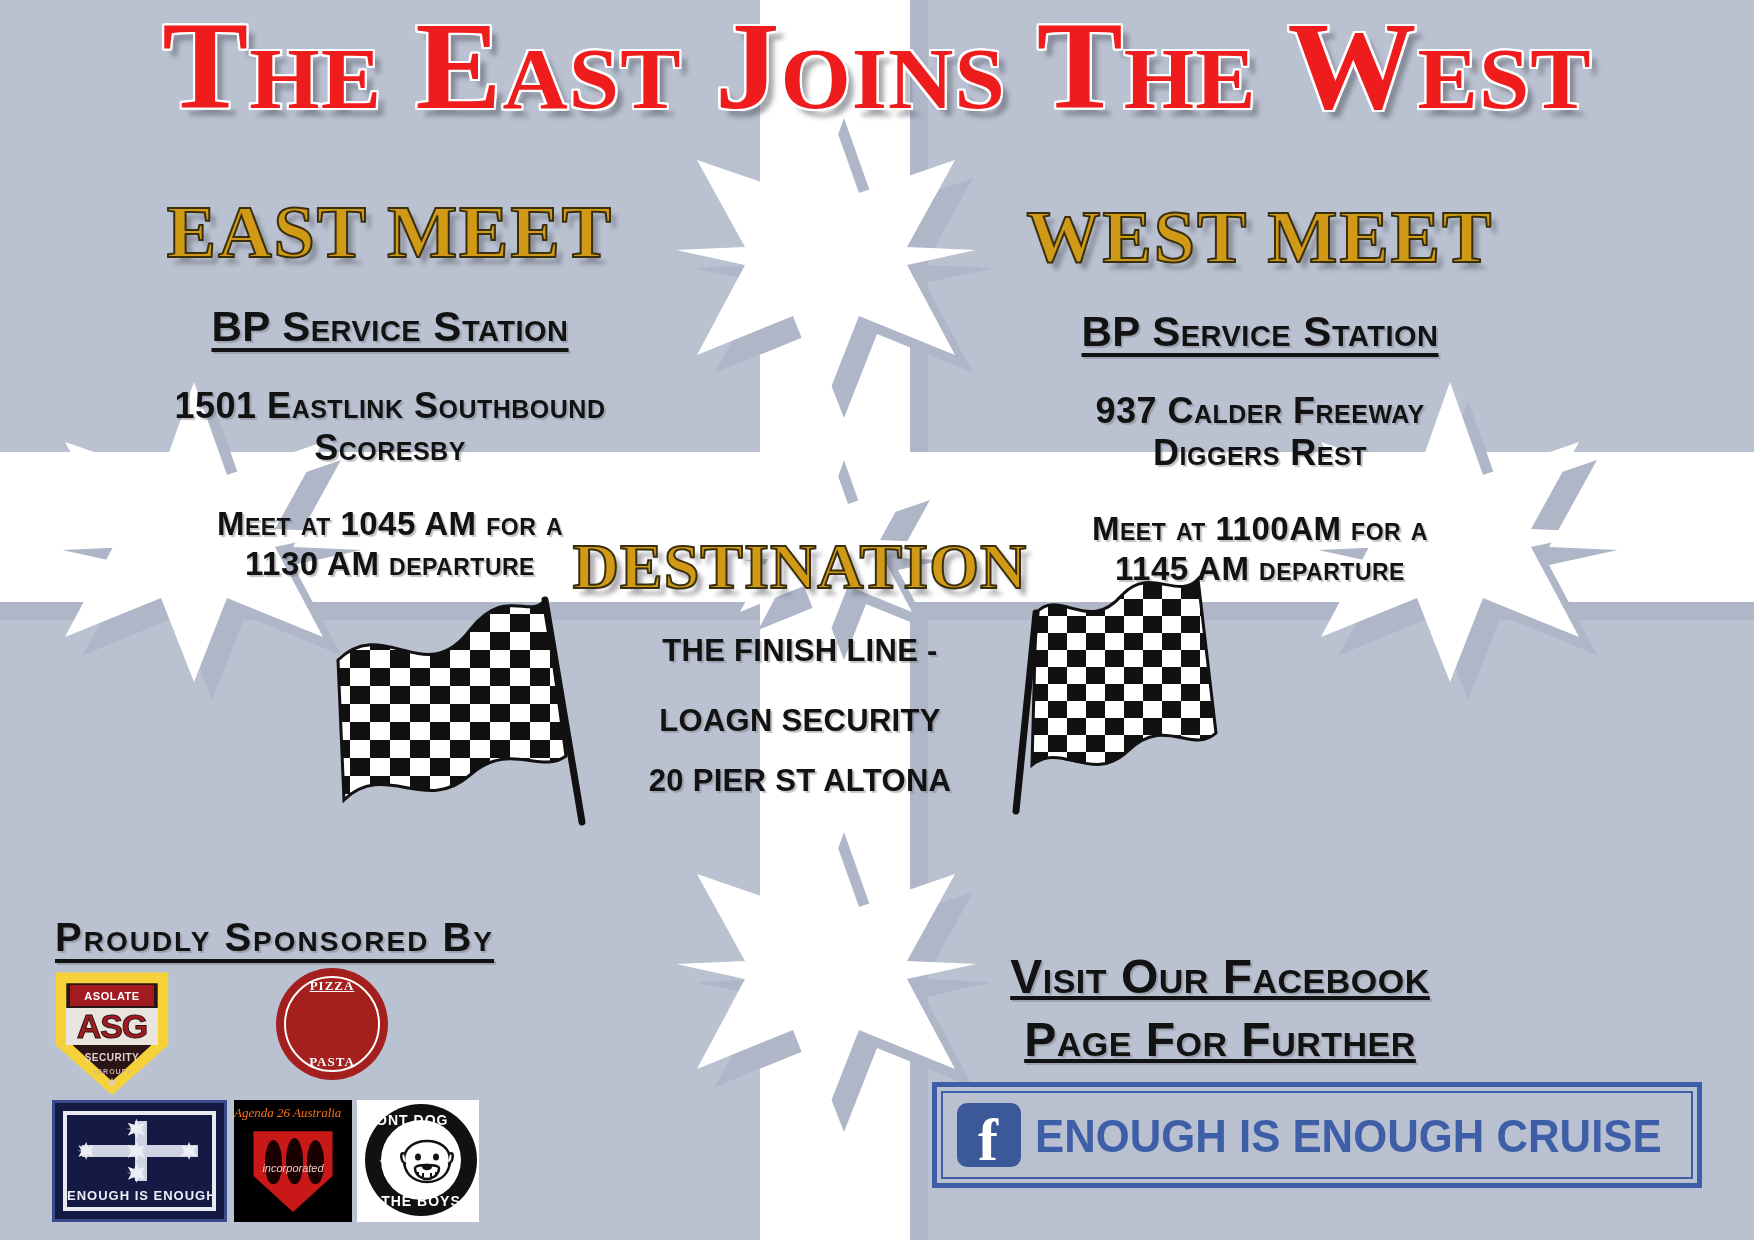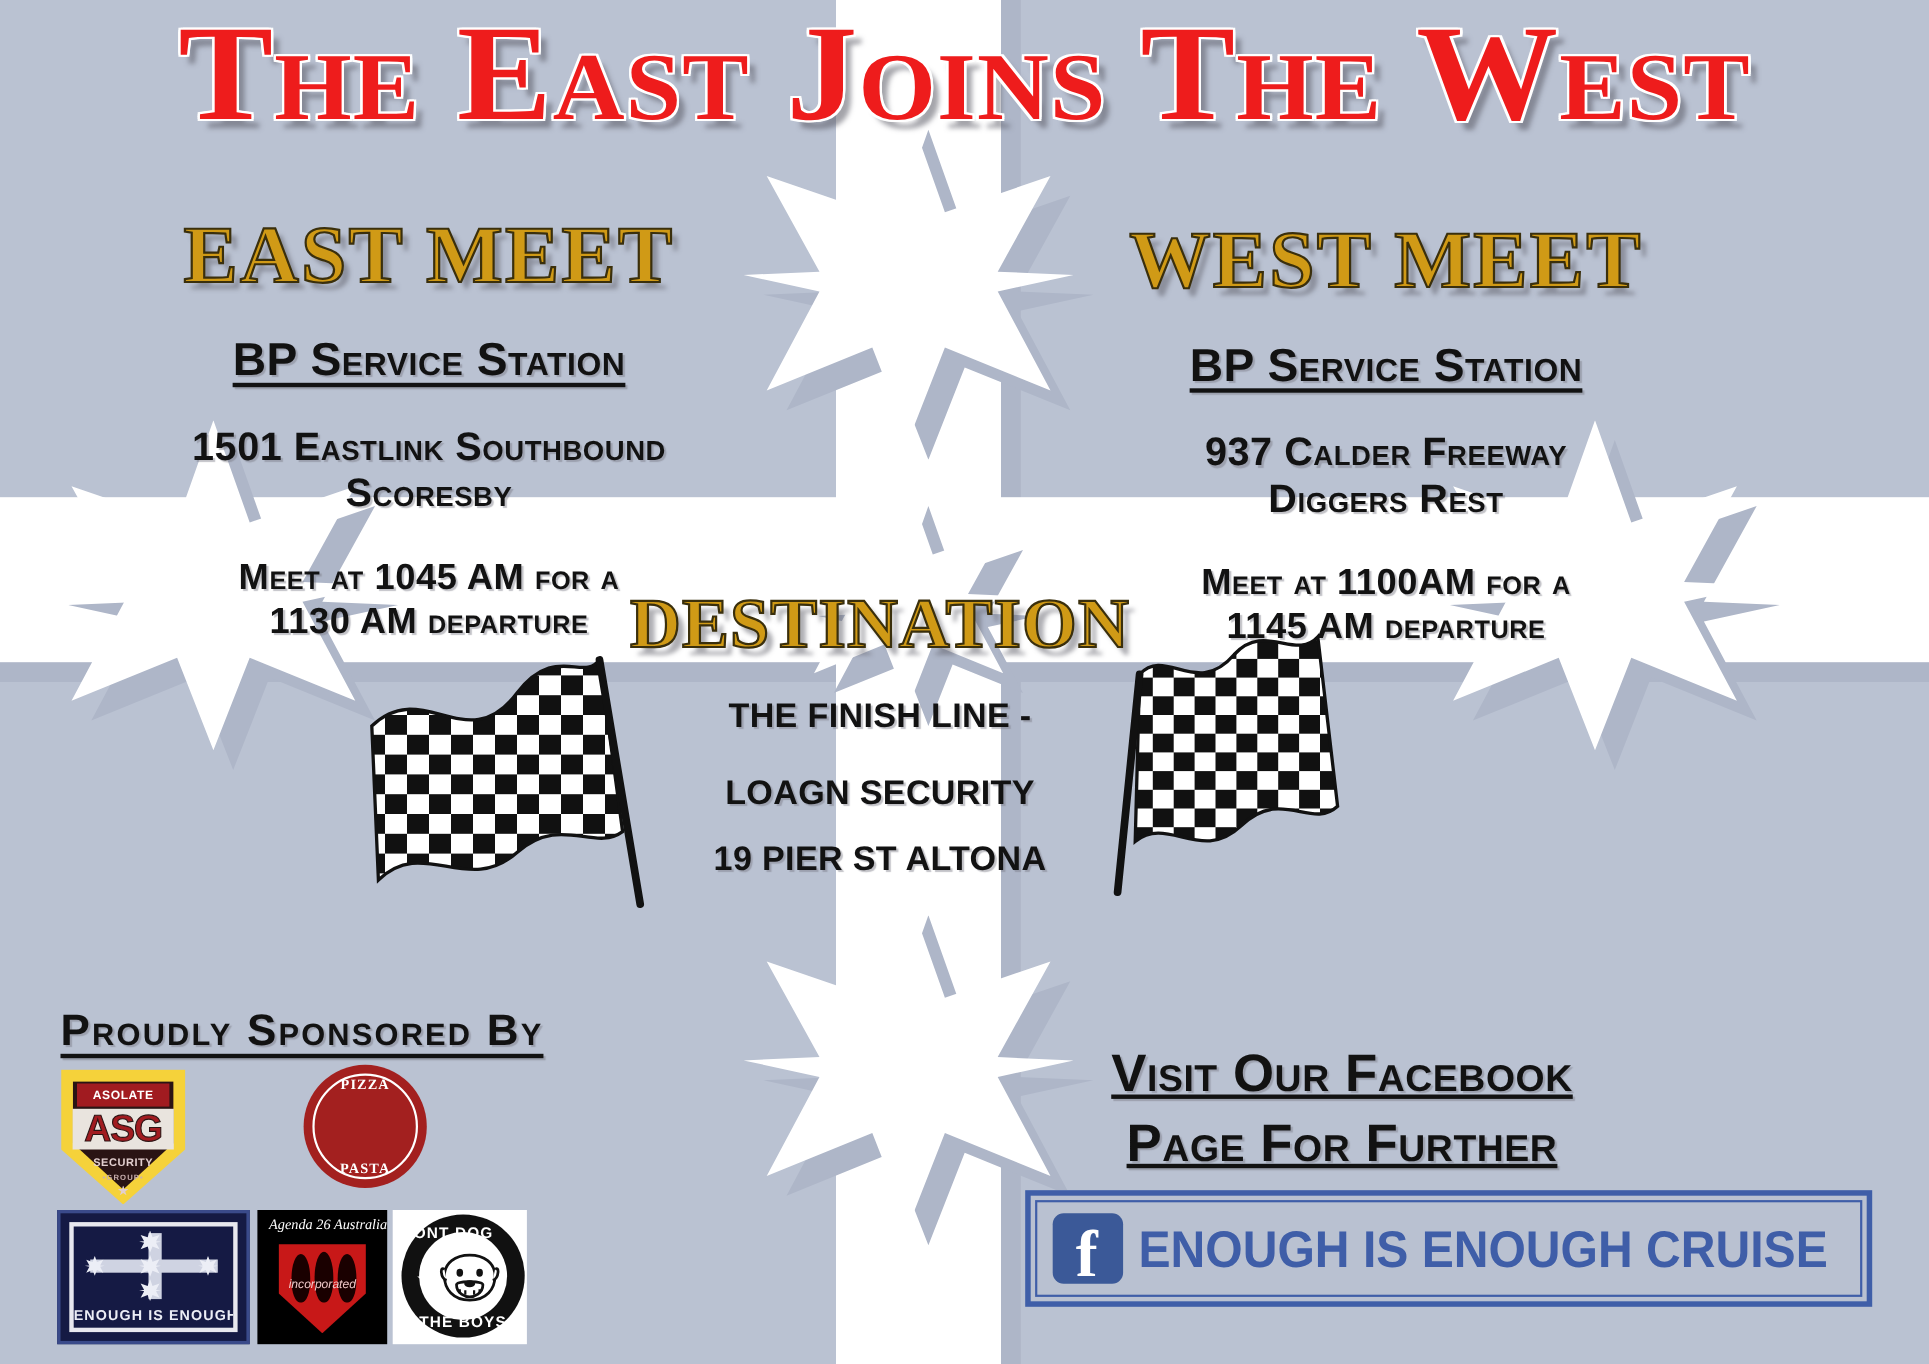--- a/index.html
+++ b/index.html
@@ -128,21 +128,21 @@
   .eu-in{position:absolute;inset:8px;border:4px solid #e8e8ef;background:#151a44;overflow:hidden;}
   .eu-cv{position:absolute;left:47%;top:6%;width:12px;height:66%;background:#cfd3e2;}
   .eu-ch{position:absolute;left:10%;top:33%;width:80%;height:12px;background:#cfd3e2;}
   .eu-star{position:absolute;background:#eceef6;
     clip-path:polygon(50% 0%,61% 31%,93% 20%,77% 49%,100% 50%,77% 55%,93% 85%,61% 72%,50% 100%,39% 72%,7% 85%,23% 55%,0% 50%,23% 49%,7% 20%,39% 31%);}
   .eu-label{position:absolute;left:0;right:0;bottom:4px;text-align:center;color:#eceef6;
     font-size:13px;font-weight:bold;letter-spacing:1px;white-space:nowrap;}
 
   
   #agenda{position:absolute;left:234px;top:1100px;width:118px;height:122px;background:#000;overflow:hidden;}
-  .ag-title{position:absolute;left:0;right:0;top:5px;text-align:right;color:#ffffff;
+  .ag-title{position:absolute;left:0;right:0;top:5px;text-align:left;color:#f97316;
     font-size:13px;font-family:"Liberation Serif",serif;font-style:italic;white-space:nowrap;}
   .ag-shield{position:absolute;left:16px;top:26px;width:86px;height:86px;background:#c81818;
     clip-path:polygon(4% 6%,96% 6%,96% 58%,50% 100%,4% 58%);}
   .ag-fig{position:absolute;background:#1a0000;border-radius:50% 50% 45% 45%;}
   .ag-inc{position:absolute;left:0;right:0;top:62px;text-align:center;color:#f0c8c8;
     font-size:11px;font-style:italic;}
 
   
   #dontdog{position:absolute;left:357px;top:1100px;width:122px;height:122px;background:#fff;}
   .dd-circ{position:absolute;left:8px;top:4px;width:112px;height:112px;border-radius:50%;
@@ -223,21 +223,21 @@
     <div class="blk meet">1145 AM departure</div>
   </div>
 
   <div class="block" id="dest-block">
     <div class="gold dest">DESTINATION</div>
     <div class="gap-b"></div>
     <div class="plain">THE FINISH LINE -</div>
     <div class="gap-b"></div>
     <div class="plain">LOAGN SECURITY</div>
     <div class="gap-a"></div>
-    <div class="plain">19 PIER ST ALTONA</div>
+    <div class="plain">20 PIER ST ALTONA</div>
   </div>
 
   <div class="cflag" style="left:330px;top:560px;width:260px;height:270px;">
     <svg viewBox="0 0 260 270" width="260" height="270">
       <defs>
         <pattern id="chk1" width="40" height="36" patternUnits="userSpaceOnUse">
           <rect width="40" height="36" fill="#ffffff"></rect>
           <rect width="20" height="18" fill="#111111"></rect>
           <rect x="20" y="18" width="20" height="18" fill="#111111"></rect>
         </pattern>
@@ -285,21 +285,21 @@
     <div class="asg-top">ASOLATE</div>
     <div class="asg-mid">ASG</div>
     <div class="asg-bot">SECURITY</div>
     <div class="asg-grp">•GROUP•</div>
     <div class="asg-star"></div>
   </div>
 
   <div id="numero">
     <div class="nu-circ">
       <div class="nu-circ-in"></div>
-      <div class="nu-circ-txt" style="top:10px;">PIZZA</div>
+      <div class="nu-circ-txt" style="top:10px;text-decoration:underline;">PIZZA</div>
       <div class="nu-circ-txt" style="bottom:10px;">PASTA</div>
     </div>
   </div>
 
   <div id="eureka-logo">
     <div class="eu-in">
       <div class="eu-ch"></div>
       <div class="eu-cv"></div>
       <div class="eu-star" style="left:41%;top:4%;width:20px;height:20px;"></div>
       <div class="eu-star" style="left:41%;top:28%;width:20px;height:20px;"></div>

